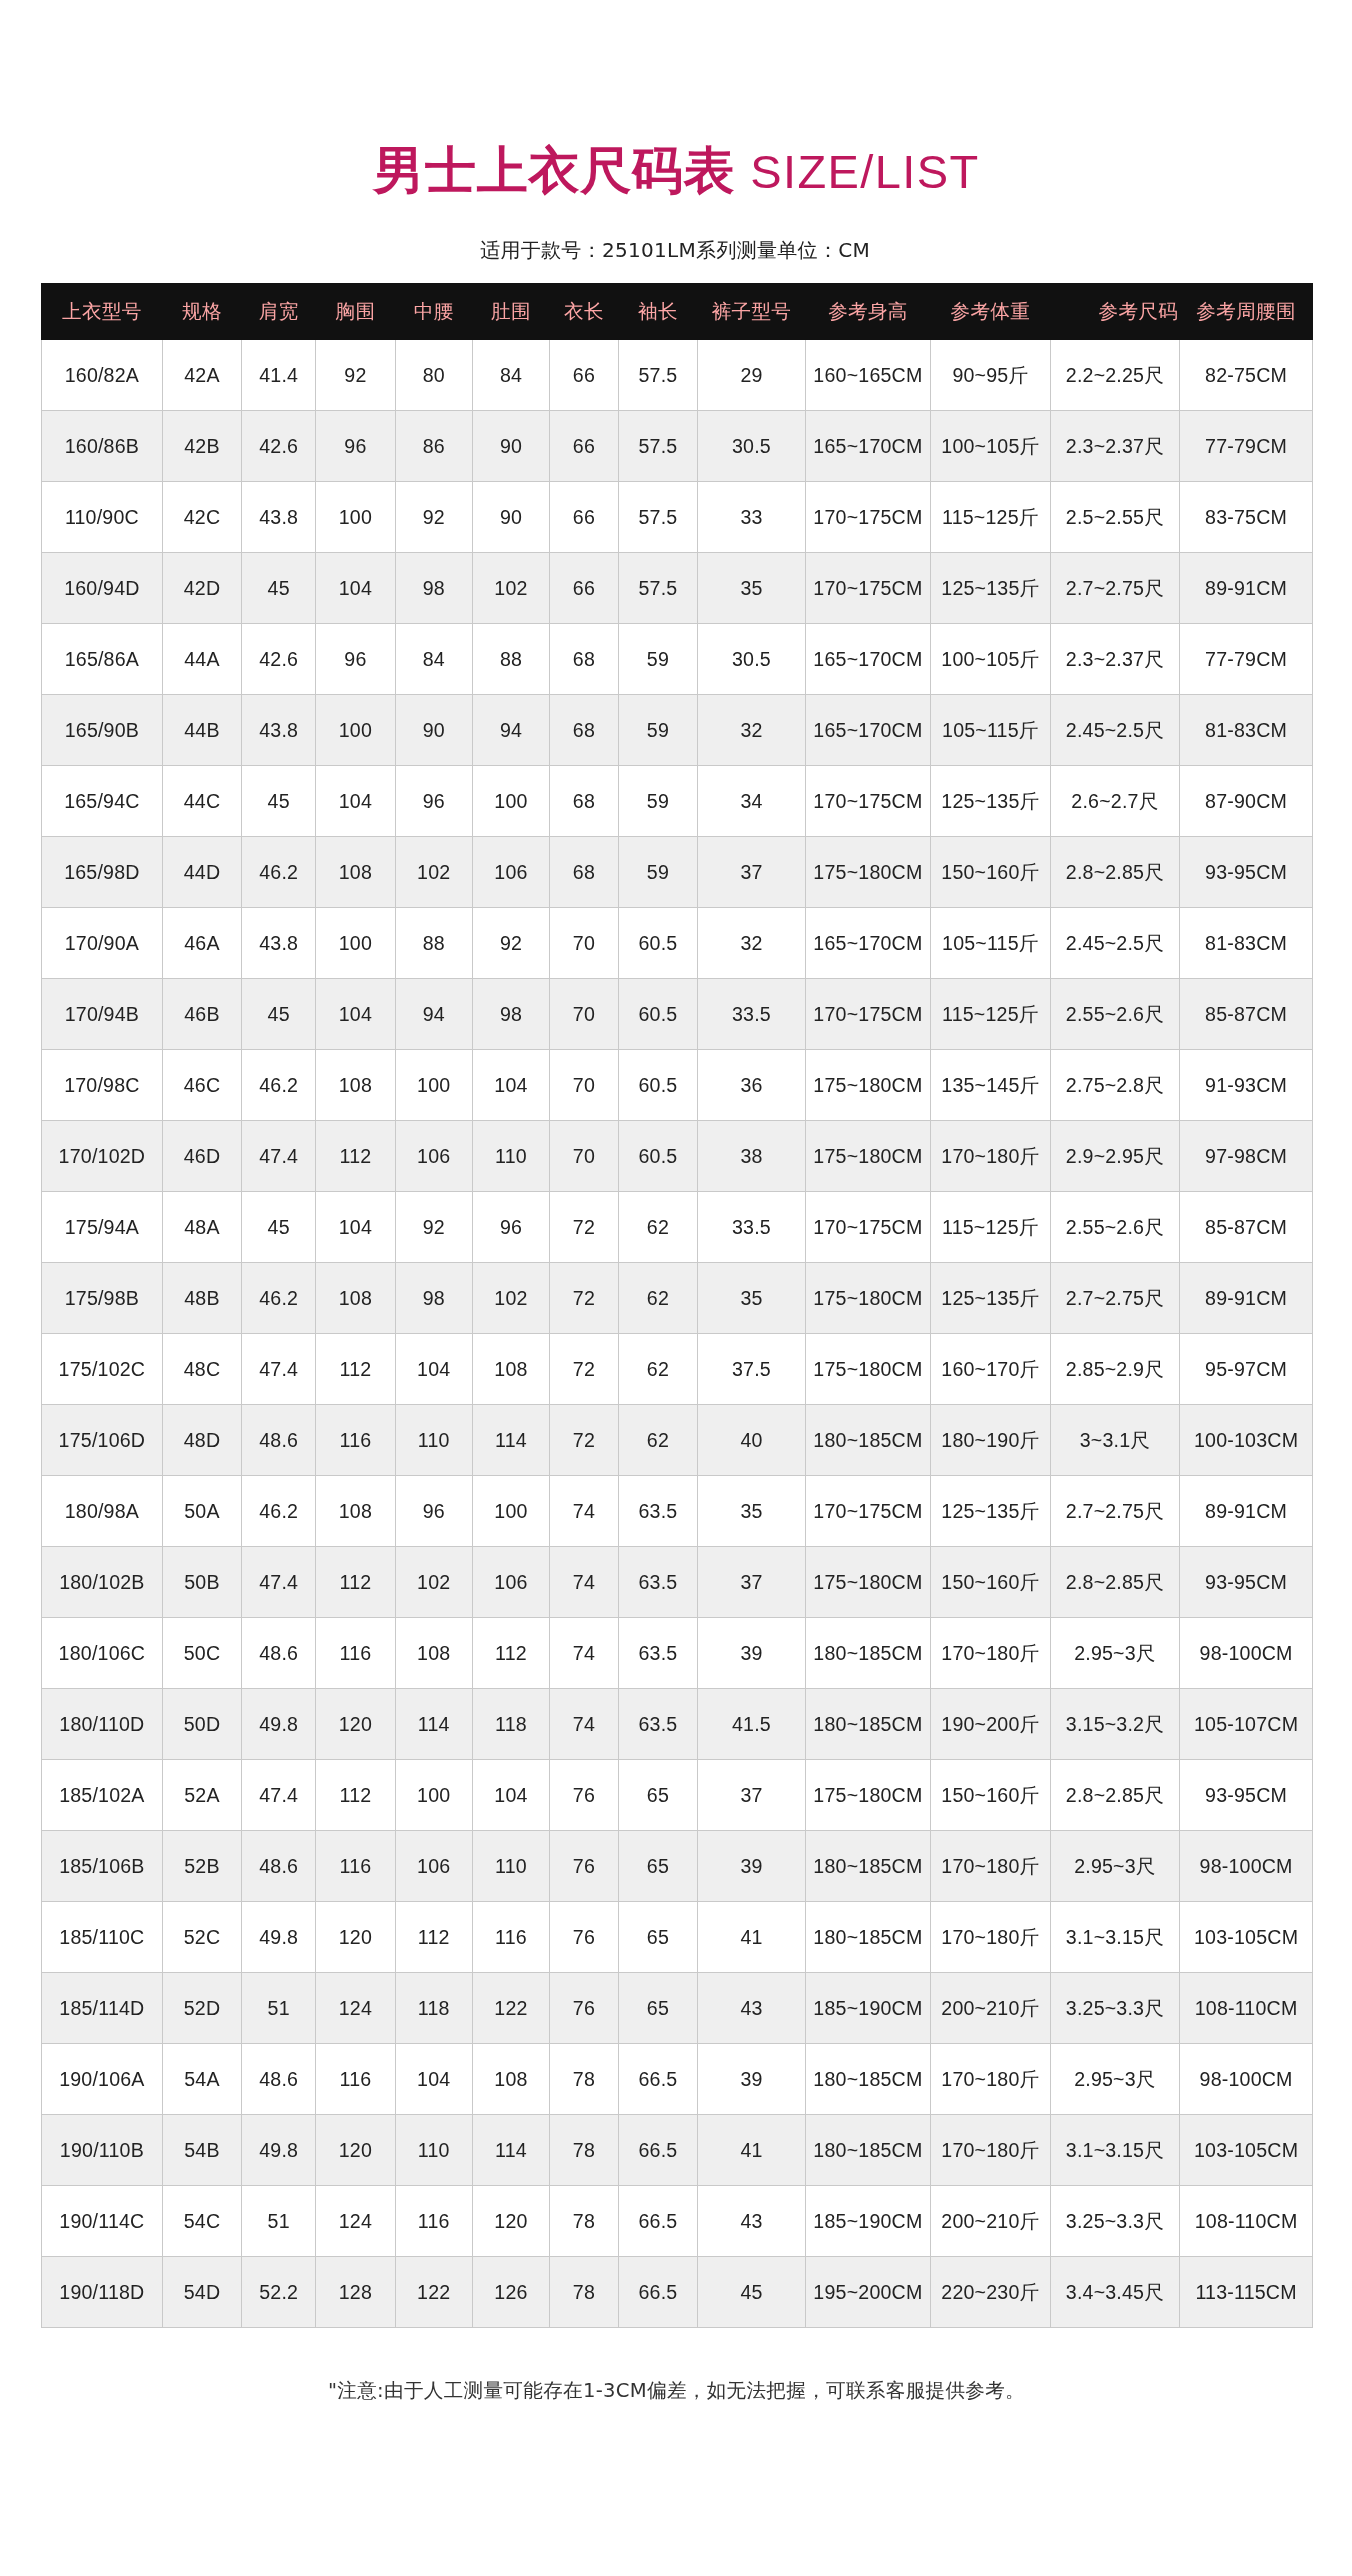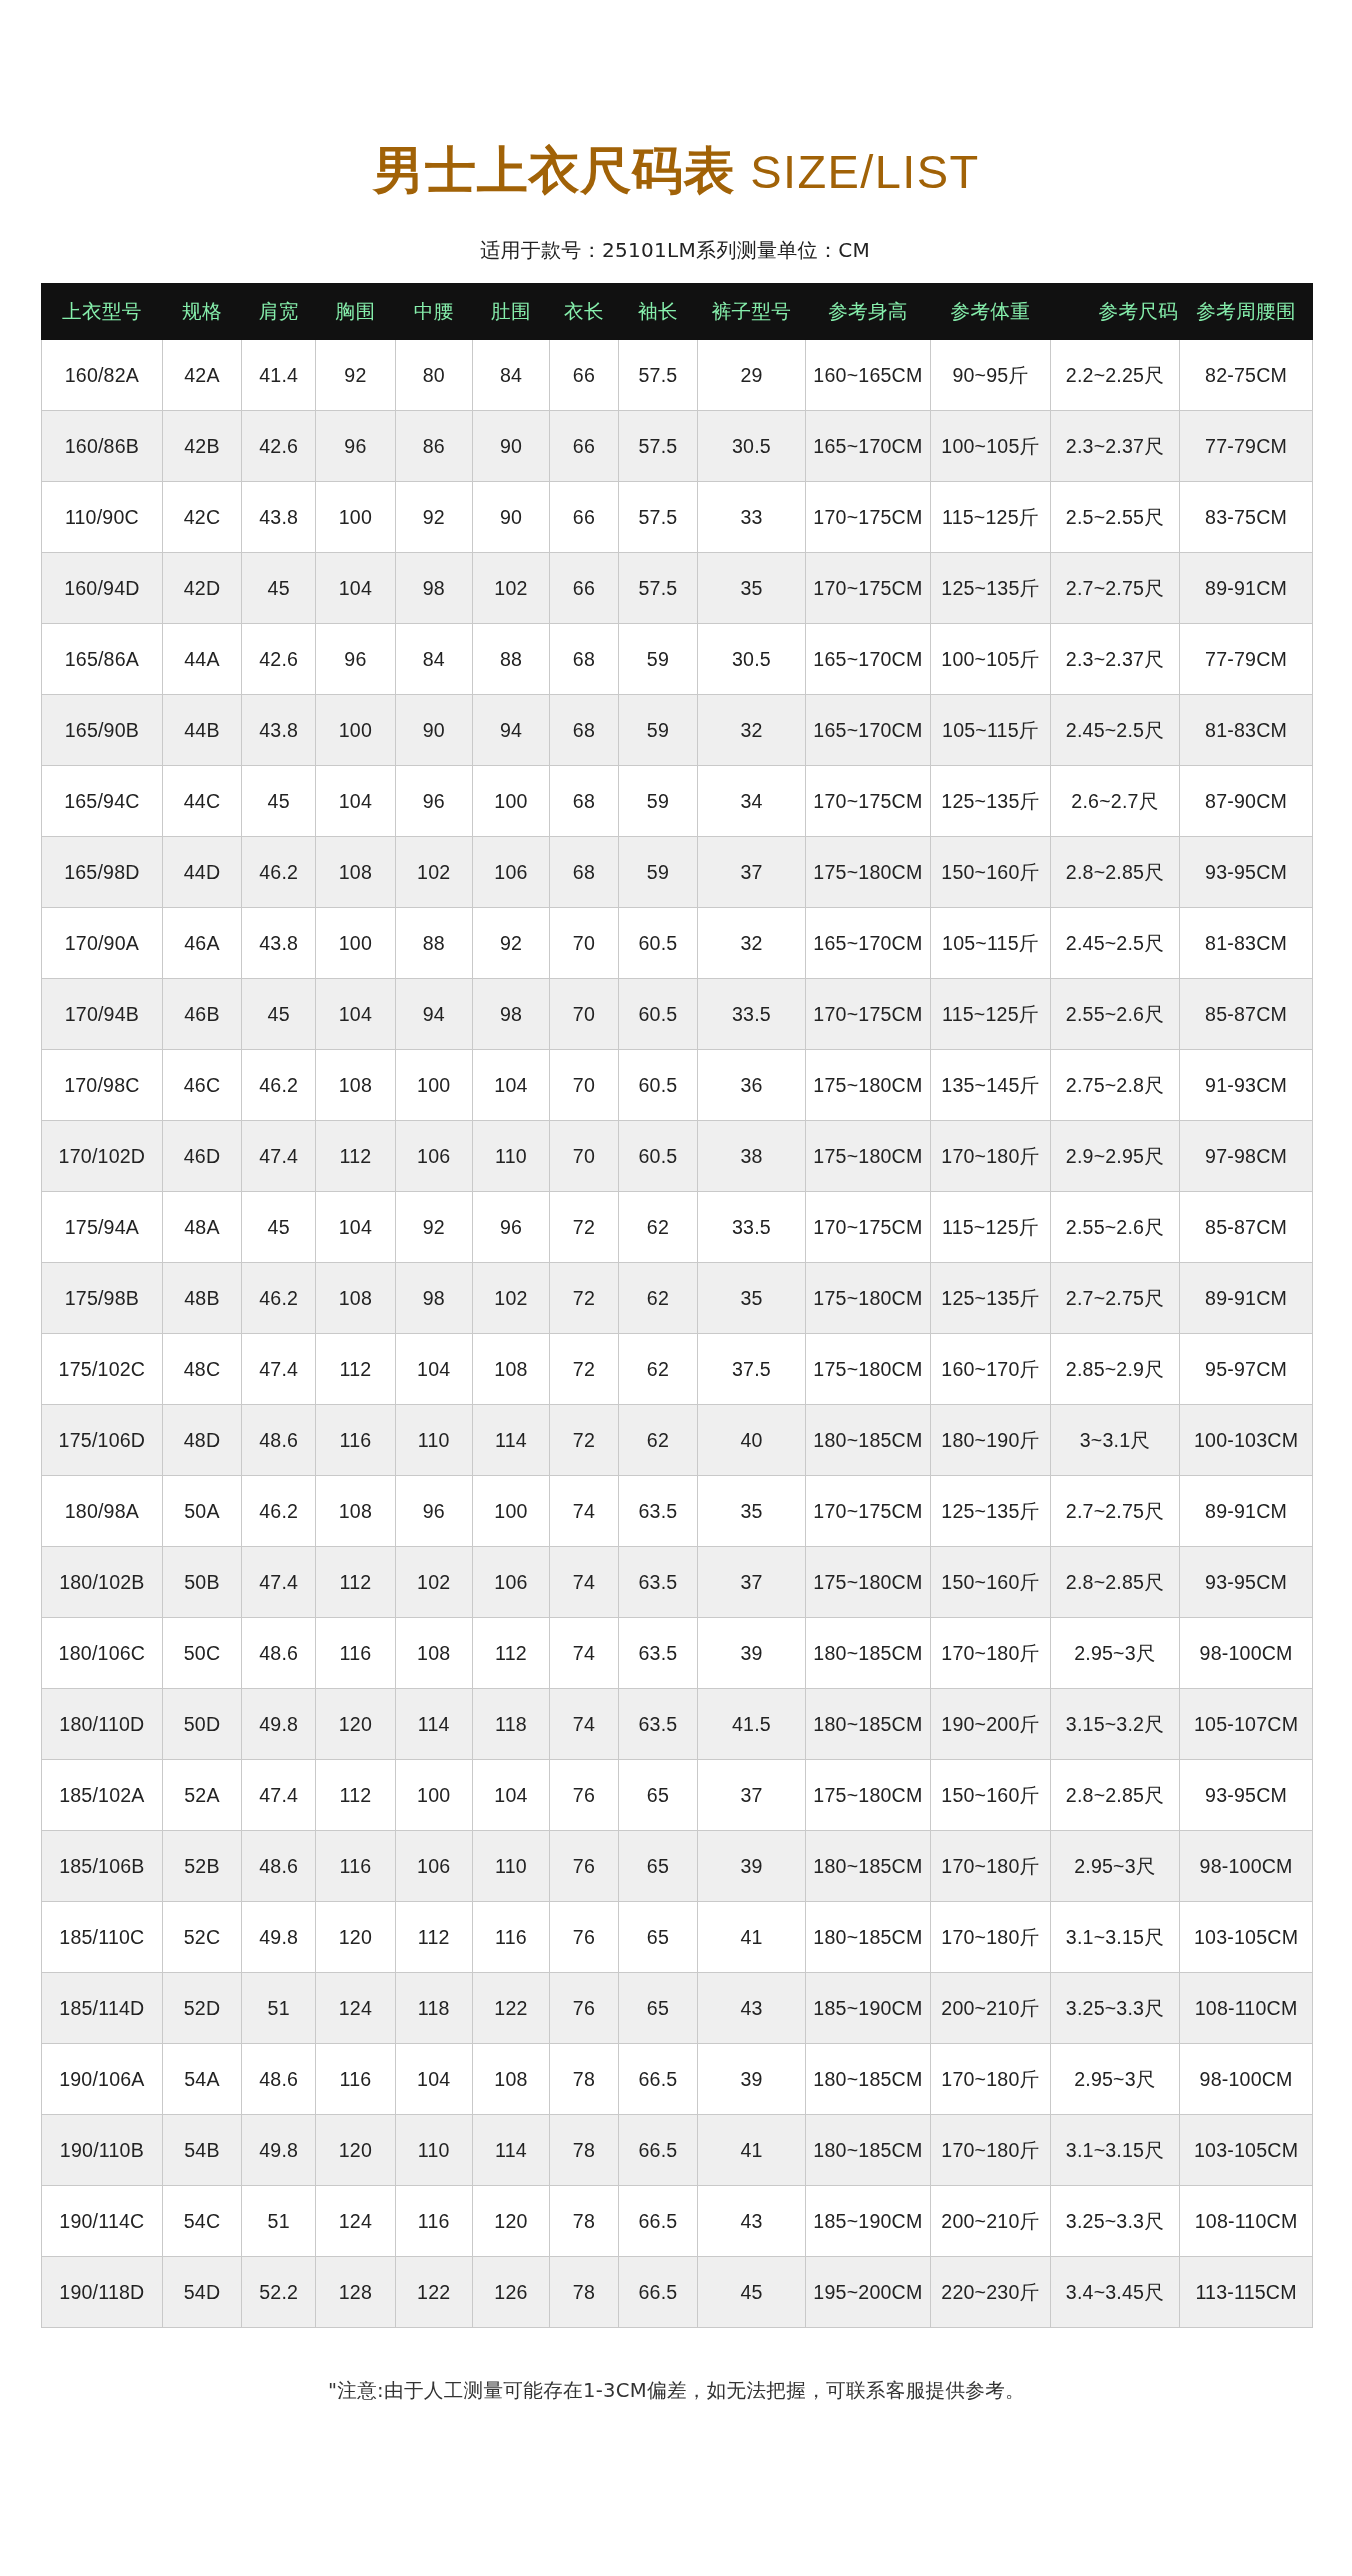--- a/index.html
+++ b/index.html
@@ -23,21 +23,21 @@
   }
   .title-wrap {
     text-align: center;
     padding-top: 145px;
   }
   .title {
     display: inline-block;
     font-size: 51px;
     font-weight: bold;
     letter-spacing: 0.7px;
-    color: #a16207;
+    color: #be185d;
     line-height: 1;
   }
   .title .cn {
     font-family: "DejaVu Sans", "Liberation Sans", sans-serif;
     font-weight: bold;
   }
   .title .en {
     font-family: "Liberation Sans", sans-serif;
     font-weight: normal;
     font-size: 47px;
@@ -58,21 +58,21 @@
   .subline .right { letter-spacing: 0.3px; }
 
   table.size-table {
     margin-top: 19px;
     width: 1272px;
     border-collapse: collapse;
     table-layout: fixed;
   }
   table.size-table th {
     background: #111111;
-    color: #86efac;
+    color: #fca5a5;
     font-size: 19.6px;
     font-weight: normal;
     font-family: "DejaVu Sans", "Liberation Sans", sans-serif;
     height: 53px;
     border: 0.7px solid #111111;
     text-align: center;
     letter-spacing: 0.3px;
     margin-top: 43px;
   }
   table.size-table td {

